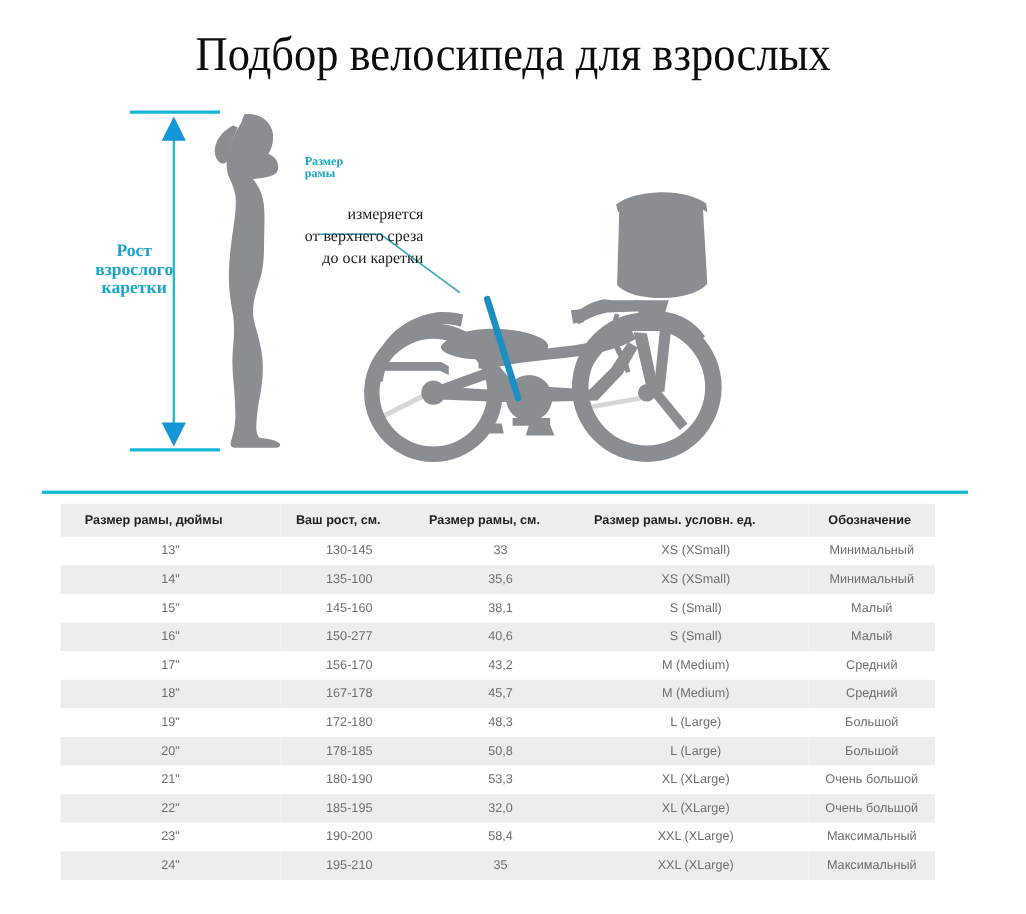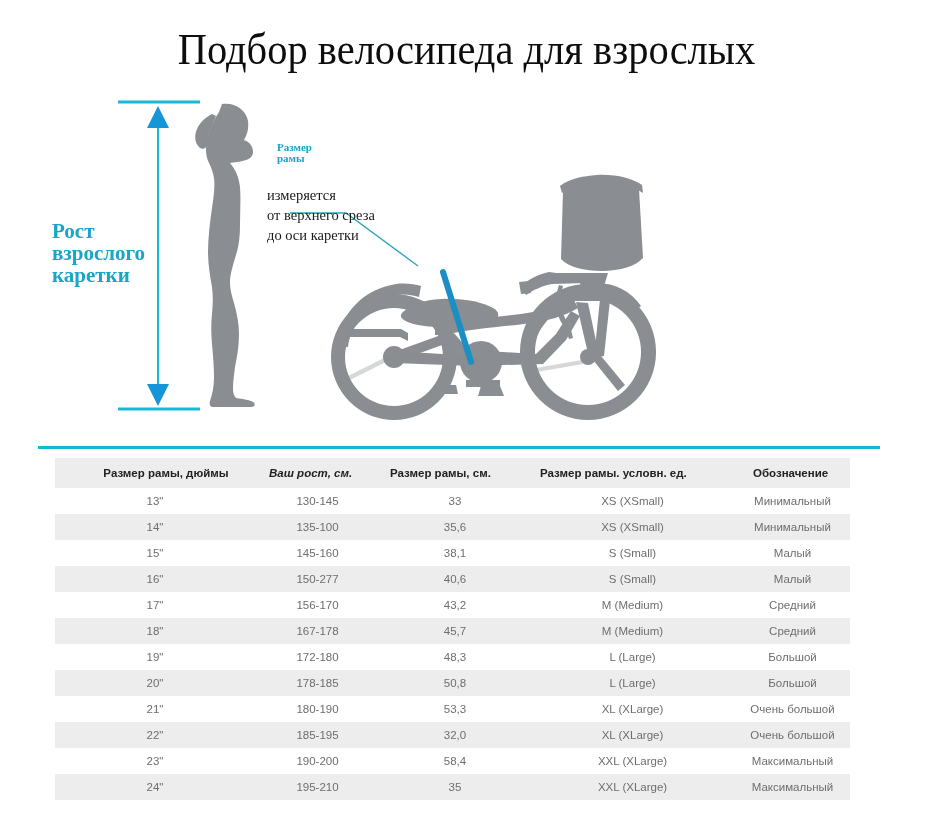--- a/index.html
+++ b/index.html
@@ -47,39 +47,40 @@
     font-family: "Liberation Serif", serif;
     color: #18a5c8;
     font-weight: bold;
     line-height: 1.04;
     white-space: nowrap;
   }
   #height-label {
     left: 52px;
     top: 131px;
     width: 140px;
-    text-align: left;
-    font-size: 21px;
+    text-align: center;
+    font-size: 16px;
   }
   #frame-label {
     left: 277px;
     top: 52px;
     font-size: 11px;
     text-align: left;
   }
   #frame-desc {
     position: absolute;
-    left: 267px;
+    left: 277px;
     top: 95px;
     font-family: "Liberation Serif", serif;
     font-size: 14.5px;
     color: #1a1a1a;
     line-height: 1.38;
     white-space: nowrap;
     font-weight: normal;
+    text-align: right;
   }
 
   
   #separator {
     position: absolute;
     left: 38px;
     top: 446px;
     width: 842px;
     height: 3px;
     background: #16b9d4;
@@ -105,22 +106,22 @@
     border: none;
   }
   thead th {
     background: #ededed;
     color: #222222;
     font-size: 11.5px;
     font-weight: bold;
     text-align: left;
     height: 30px;
   }
-  thead th.c0 { padding-left: 22px; text-align: center; }
-  thead th.c1 { padding-left: 14px; font-style: italic; }
+  thead th.c0 { padding-left: 22px; }
+  thead th.c1 { padding-left: 14px; }
   thead th.c2 { padding-left: 10px; }
   thead th.c3 { padding-left: 10px; }
   thead th.c4 { padding-left: 18px; }
 
   tbody td {
     color: #6e6e6e;
     font-size: 11.5px;
     text-align: center;
     height: 26px;
   }

